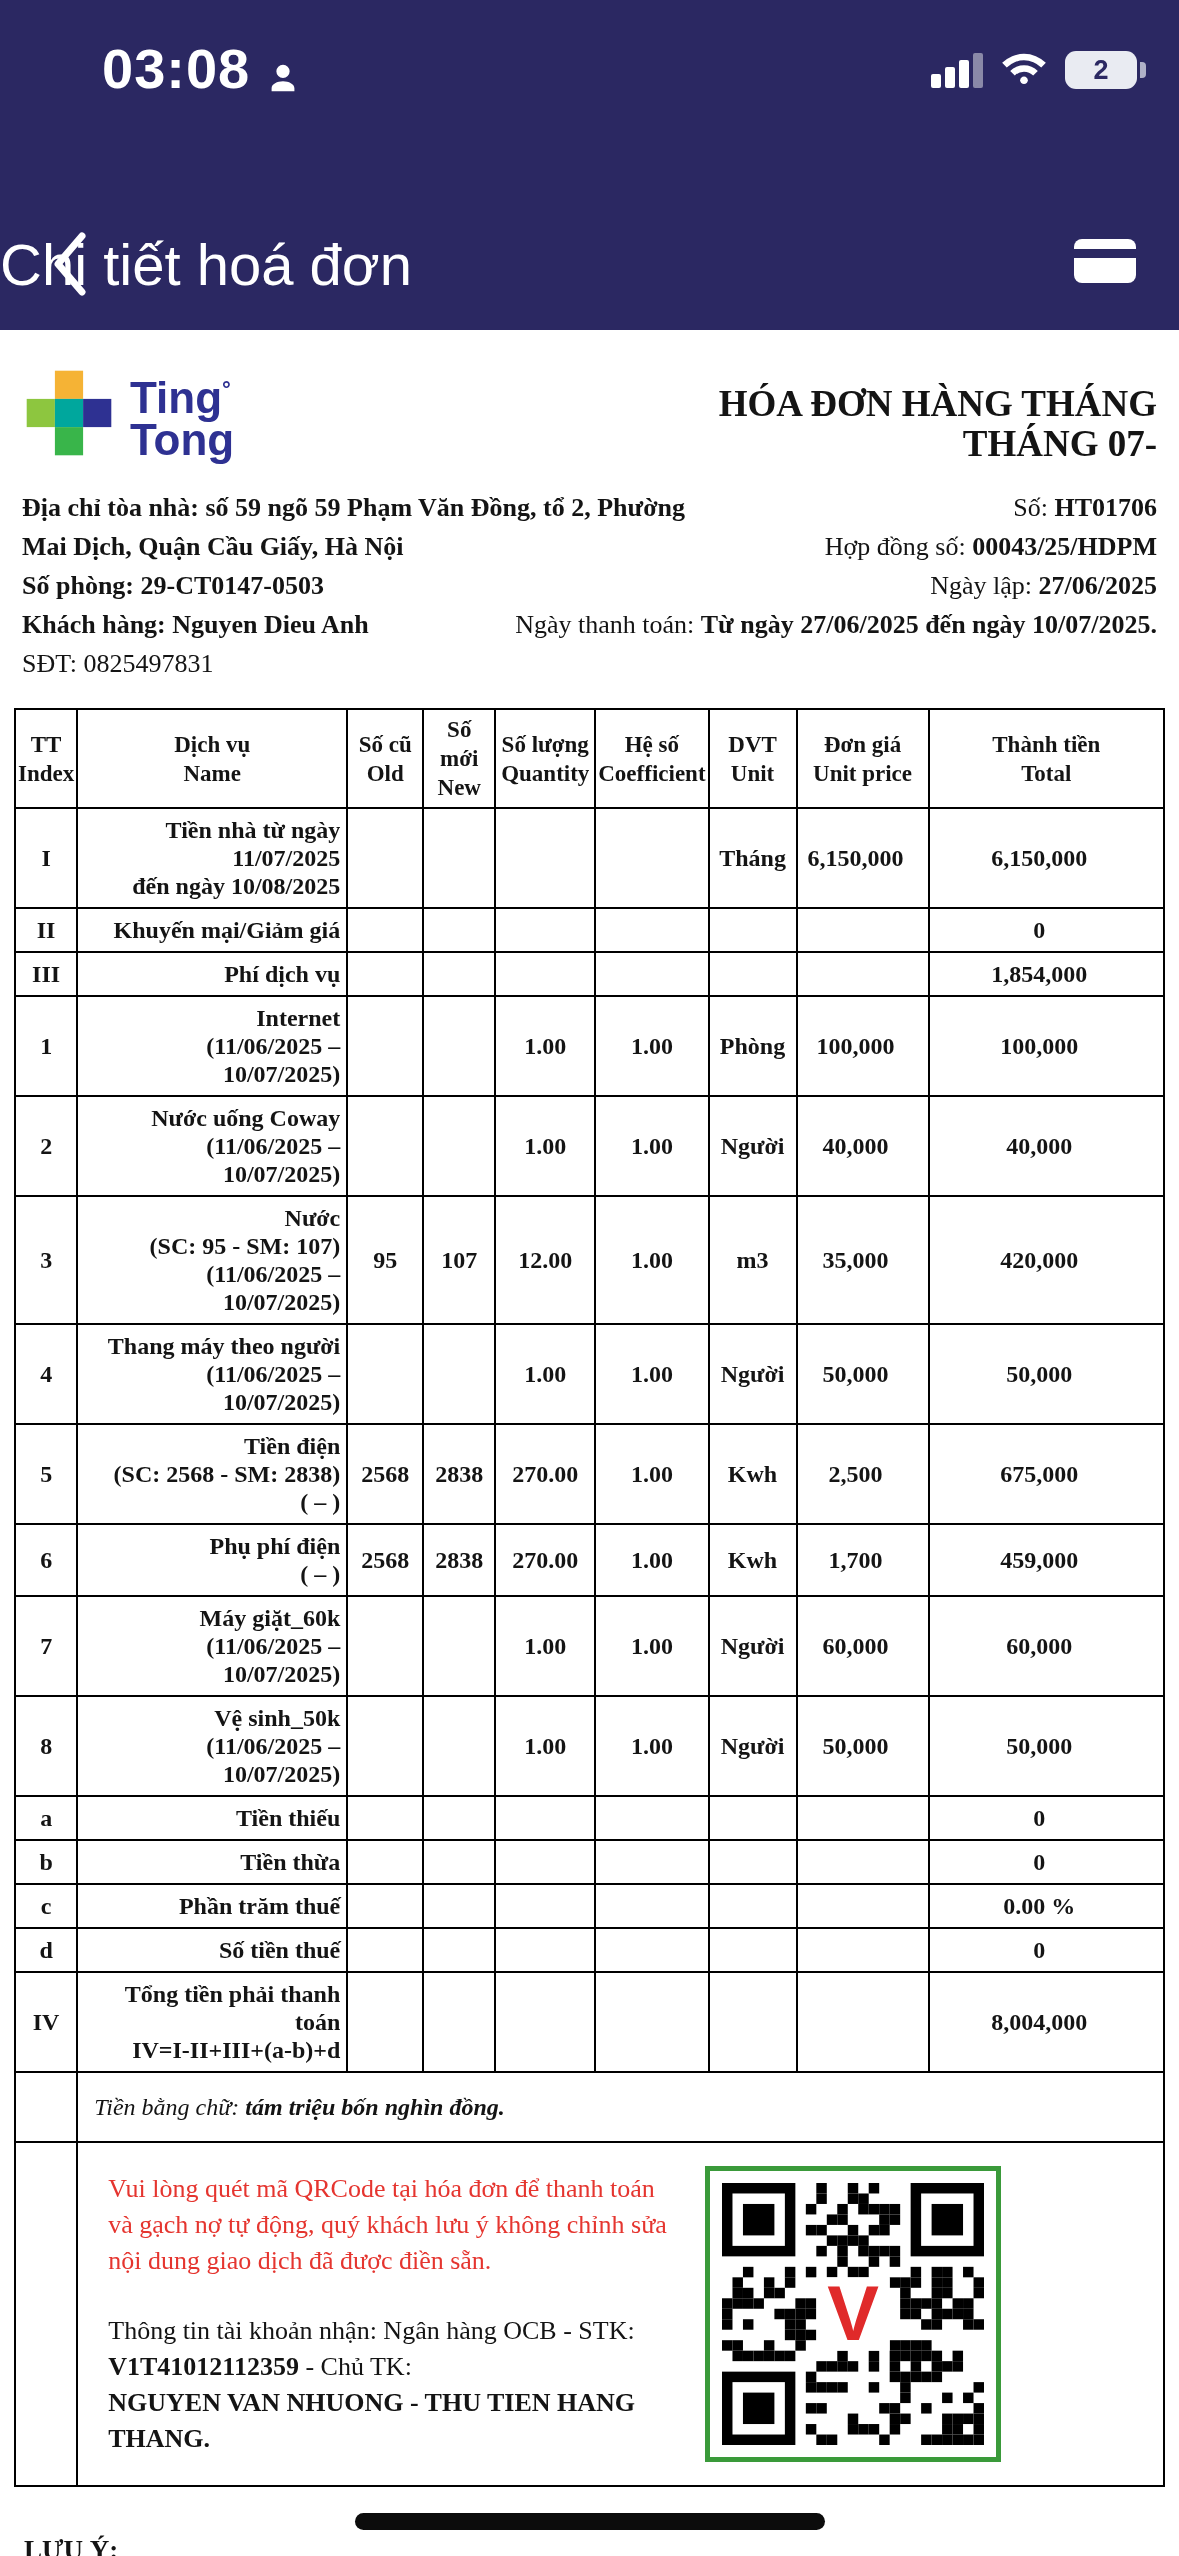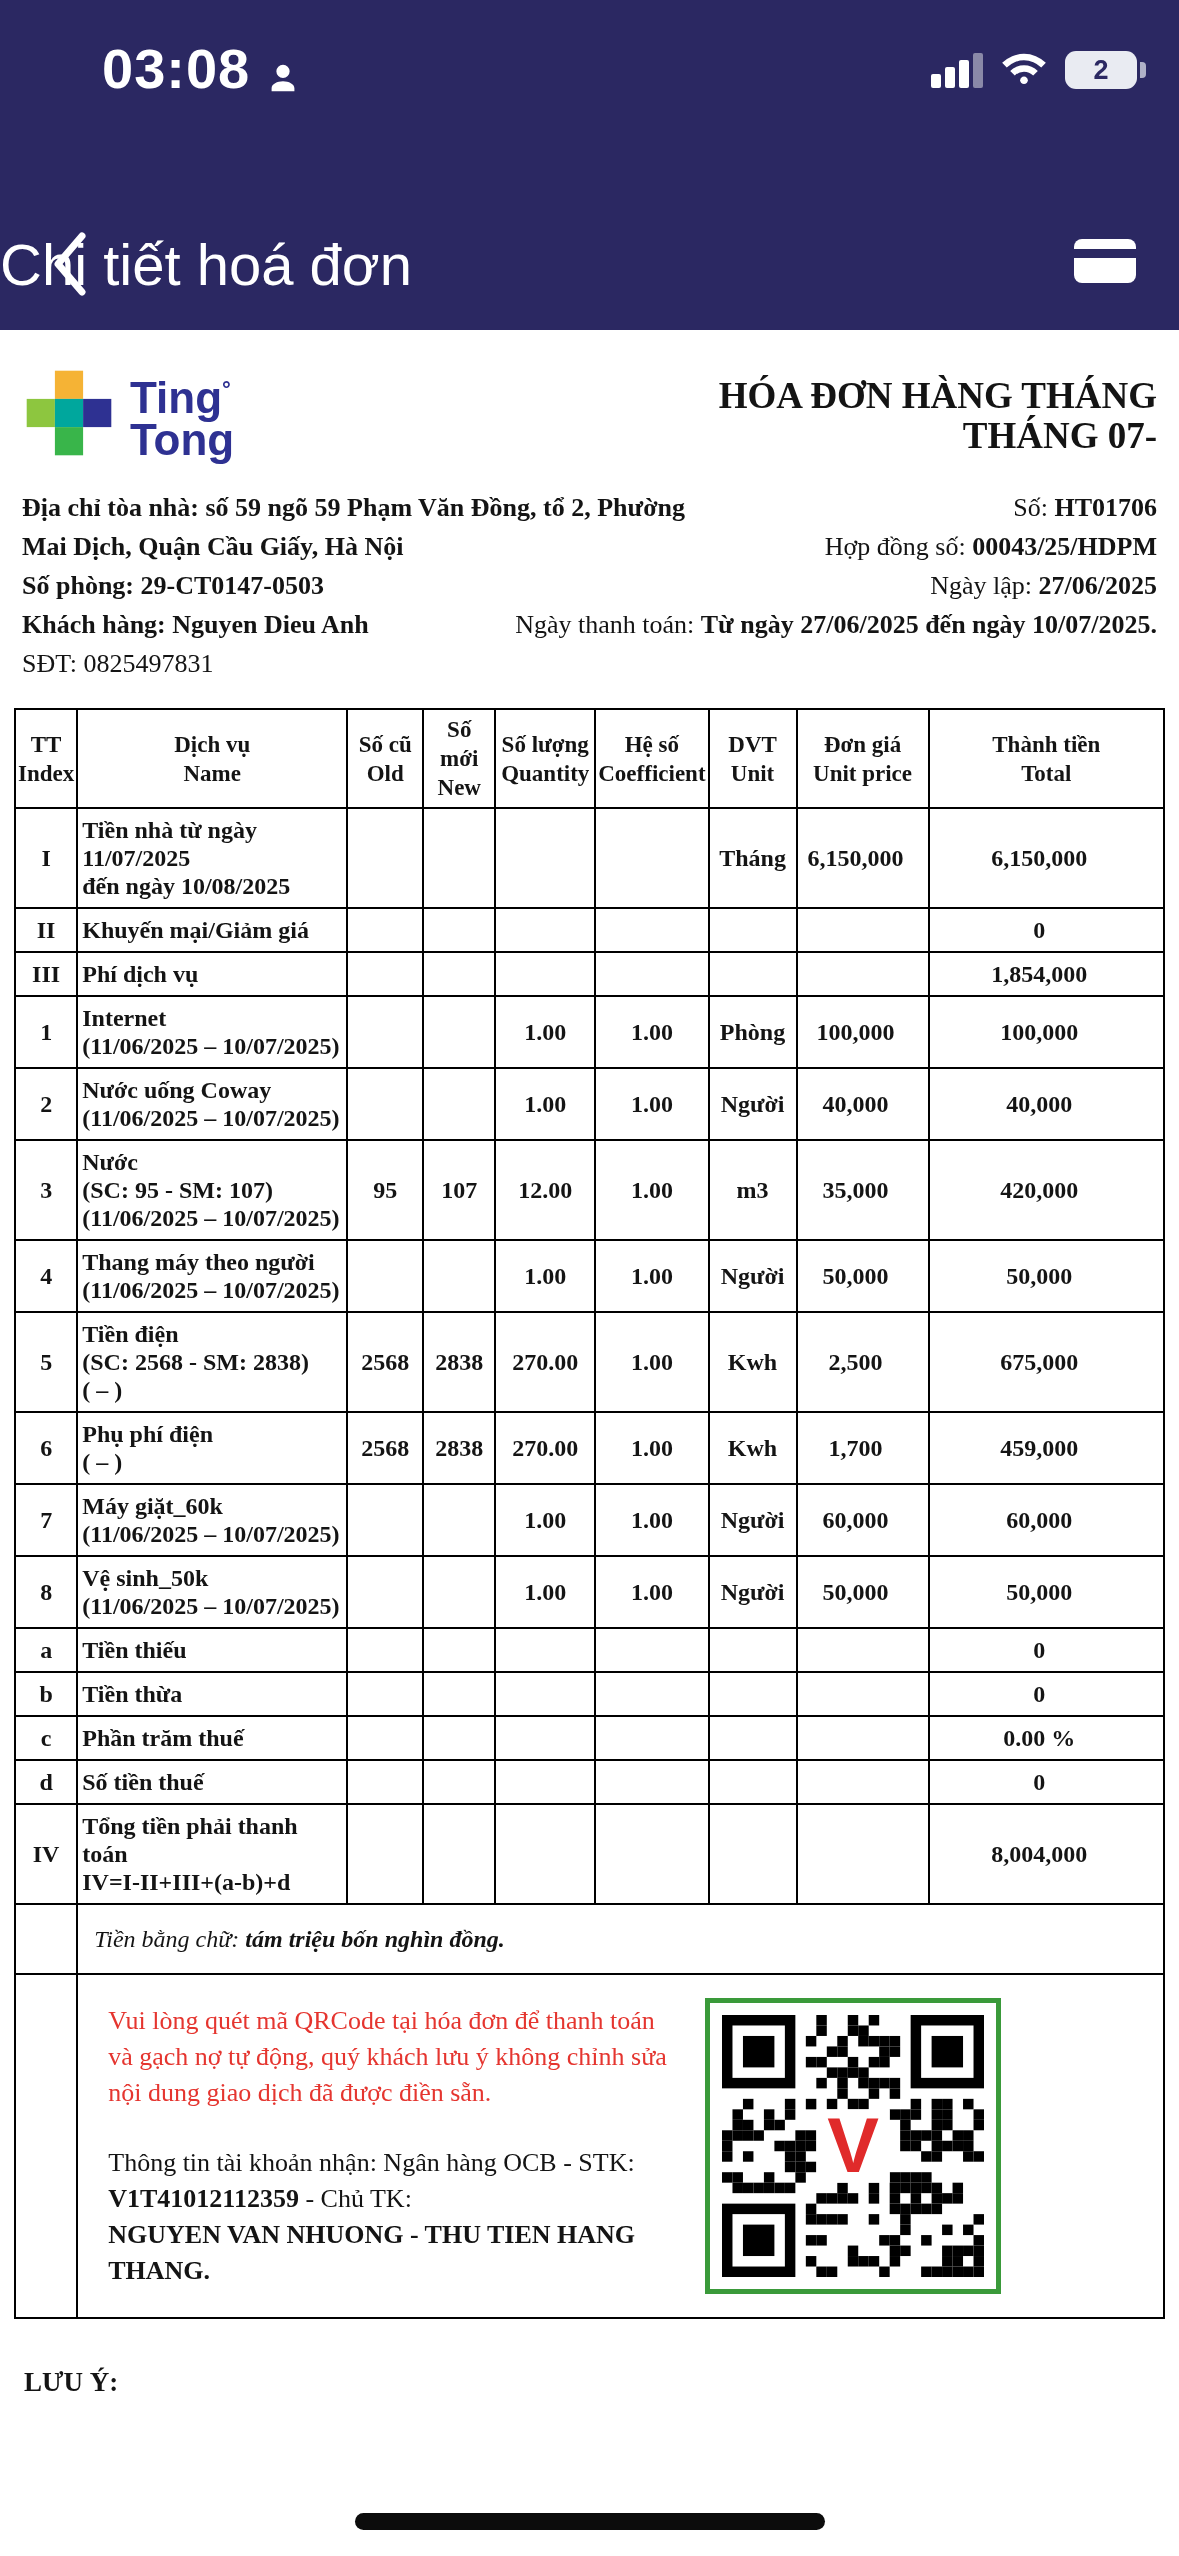--- a/index.html
+++ b/index.html
@@ -18,38 +18,38 @@
   .signal i:nth-child(3){height:28px}.signal i:nth-child(4){height:35px;opacity:.45}
   .battery{position:relative;width:72px;height:38px;border-radius:11px;background:#e9ebf2;color:#2b2862;font-size:27px;font-weight:700;display:flex;align-items:center;justify-content:center}
   .battery::after{content:"";position:absolute;right:-9px;top:11px;width:6px;height:16px;background:rgba(233,235,242,.7);border-radius:0 4px 4px 0}
   .nav-row{position:absolute;top:208px;left:0;right:0;height:112px}
   .nav-title{position:absolute;left:0;right:0;top:50%;transform:translateY(-50%);text-align:left;font-size:58px;font-weight:500}
   .back-button{position:absolute;left:34px;top:16px;width:70px;height:82px;background:transparent;border:none;cursor:pointer;display:flex;align-items:center;justify-content:center}
   .card-button{position:absolute;right:42px;top:28px;background:transparent;border:none;cursor:pointer}
 
   
   .invoice{position:absolute;top:330px;left:0;right:0;padding:30px 14px 0}
-  .top-row{display:flex;justify-content:space-between;align-items:center;padding:0 8px}
+  .top-row{display:flex;justify-content:space-between;align-items:flex-end;padding:0 8px}
   .brand{display:flex;align-items:center;gap:14px;margin-top:6px}
   .brand-text{font-family:"Liberation Sans",sans-serif;font-weight:800;color:#2e3192;font-size:44px;line-height:42px}
   .brand-text .deg{font-size:22px;vertical-align:super}
   .doc-title{width:580px;text-align:right;font-size:37px;font-weight:700;line-height:40px;margin-top:8px}
 
   .info-grid{position:relative;margin-top:24px;height:202px;font-size:26px;line-height:39px}
   .info-left{position:absolute;left:8px;top:0;width:680px}
   .info-right{position:absolute;right:8px;top:0;width:770px;text-align:right;white-space:nowrap}
   .info-line.b{font-weight:700}
   .info-right b{font-weight:700}
 
   table.inv{width:100%;border-collapse:collapse;margin-top:18px}
   .inv th,.inv td{border:2px solid #000}
   .inv th{font-size:23px;font-weight:700;padding:5px 2px;line-height:29px;text-align:center}
   .inv td{font-size:24px;font-weight:700;padding:7px 6px;line-height:28px;vertical-align:middle}
   td.c-idx{text-align:center}
-  td.c-name{text-align:left;padding-left:4px}
+  td.c-name{text-align:right;padding-left:18px}
   td.c-mid{text-align:center}
   td.c-num{text-align:center;padding-right:20px}
   tr.words-row td.words-cell{font-weight:400;font-style:italic;padding:20px 16px}
   tr.words-row td.words-cell b{font-weight:700}
 
   .qr-flex{display:flex;align-items:center;padding:16px 8px}
   .qr-text{flex:1;padding:0 30px 0 16px}
   .qr-text .red{color:#e5352f;font-weight:400;font-size:26px;line-height:36px}
   .qr-text .acct{margin-top:34px;font-weight:400;font-size:26px;line-height:36px}
   .qr-box{flex:none;width:296px;height:296px;border:5px solid #3a9a3a;background:#fff;margin-right:148px;display:flex;align-items:center;justify-content:center}

